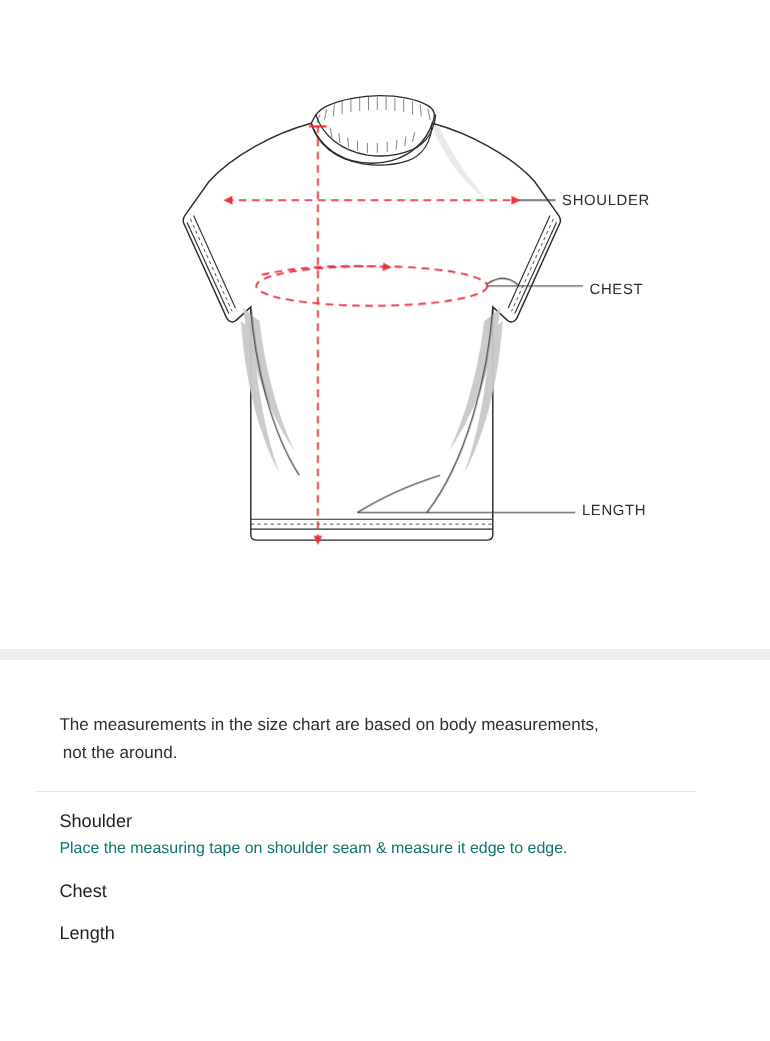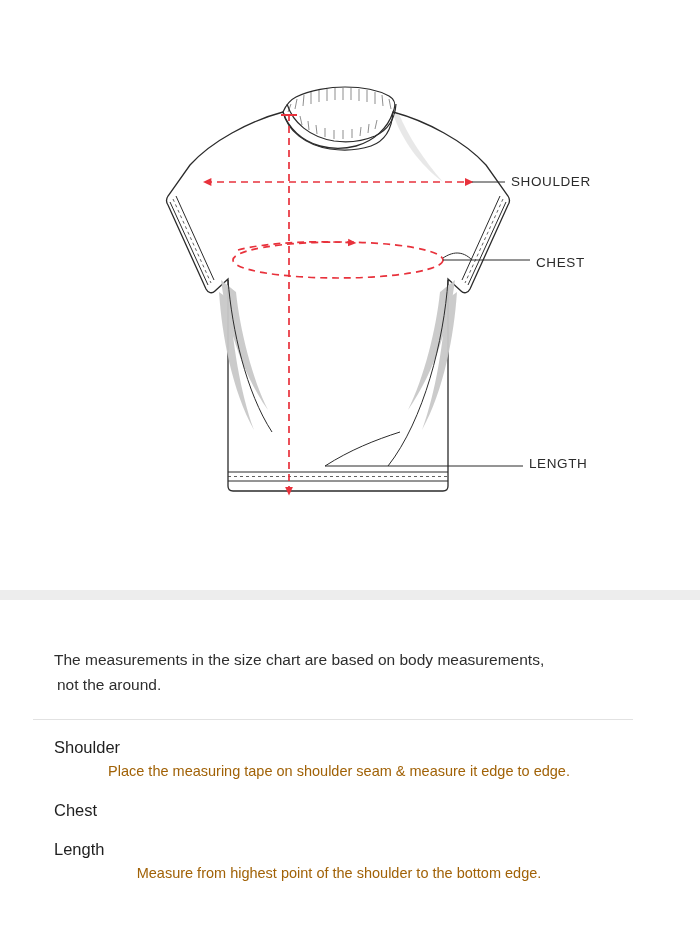--- a/index.html
+++ b/index.html
@@ -93,25 +93,24 @@
   .block { margin-bottom: 17px; }
   .block-title {
     font-size: 16.5px;
     color: #1f1f1f;
     margin: 0 0 3px 0;
     font-weight: 400;
     line-height: 22px;
   }
   .block-desc {
     font-size: 14.5px;
-    color: #a16207;
+    color: #0f766e;
     line-height: 21px;
     margin: 0;
     max-width: 570px;
-    text-align: center;
   }
 </style>
 </head>
 <body>
 
 <div class="page">
 
   <div class="diagram-section">
 
     <svg class="diagram-svg" width="700" height="590" viewBox="0 0 700 590">
@@ -265,18 +264,17 @@
     <div class="blocks">
       <div class="block">
         <p class="block-title">Shoulder</p>
         <p class="block-desc">Place the measuring tape on shoulder seam &amp; measure it edge to edge.</p>
       </div>
       <div class="block">
         <p class="block-title">Chest</p>
       </div>
       <div class="block">
         <p class="block-title">Length</p>
-        <p class="block-desc">Measure from highest point of the shoulder to the bottom edge.</p>
       </div>
     </div>
   </div>
 
 </div>
 
 </body></html>

